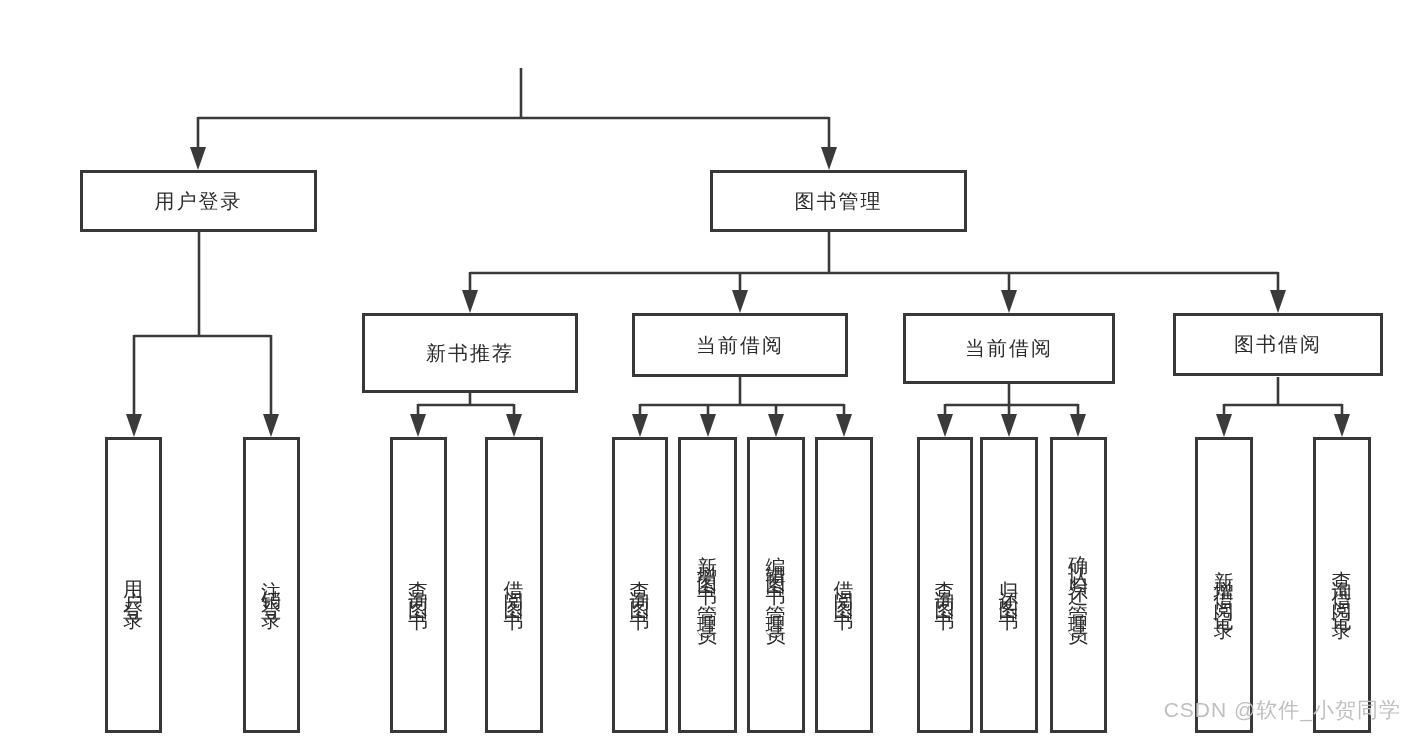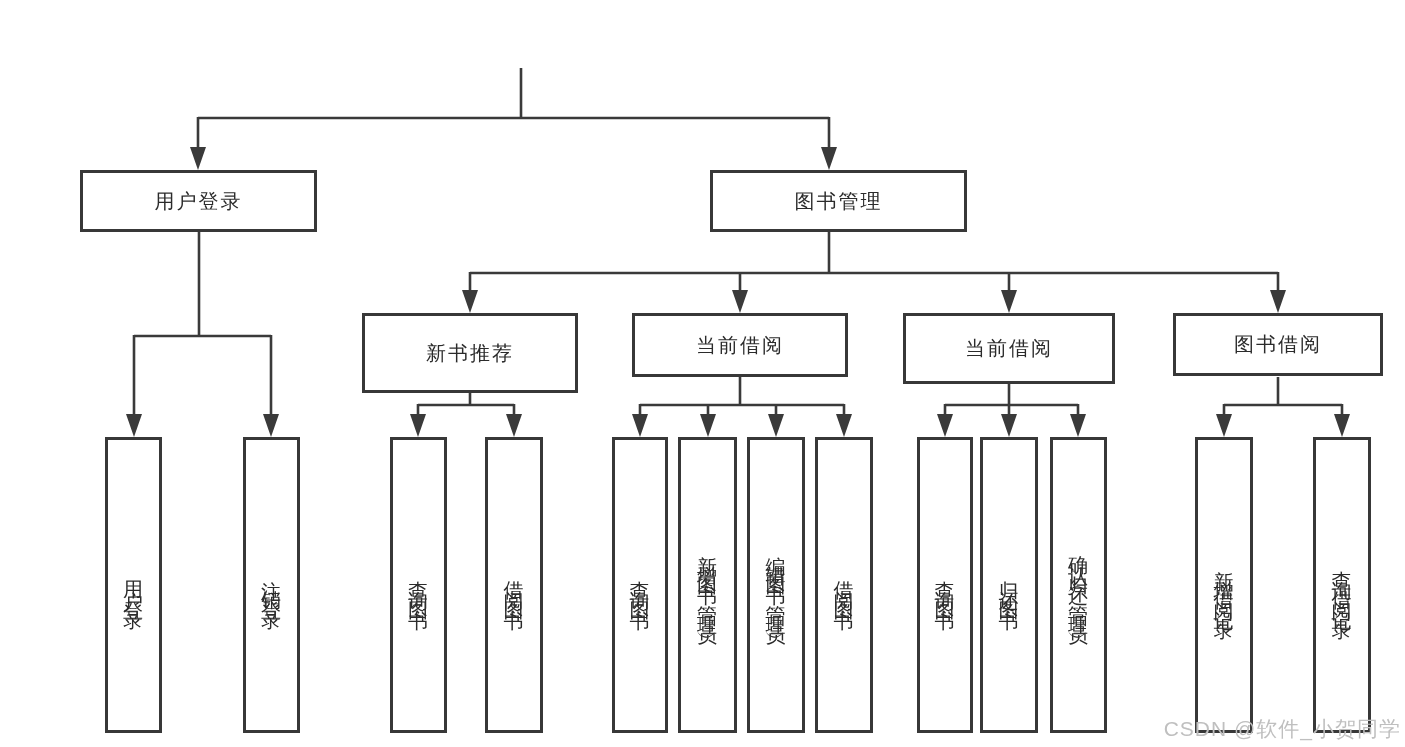--- a/index.html
+++ b/index.html
@@ -44,21 +44,21 @@
     writing-mode: vertical-rl;
     text-orientation: mixed;
     font-size: 20px;
     letter-spacing: 10px;
     line-height: 1.0;
     white-space: nowrap;
   }
   #watermark {
     position: absolute;
     right: 4px;
-    bottom: 4px;
+    bottom: 23px;
     font-size: 21px;
     color: #bfbfbf;
     letter-spacing: 1px;
     z-index: 3;
     white-space: nowrap;
   }
 </style>
 </head>
 <body>
 

